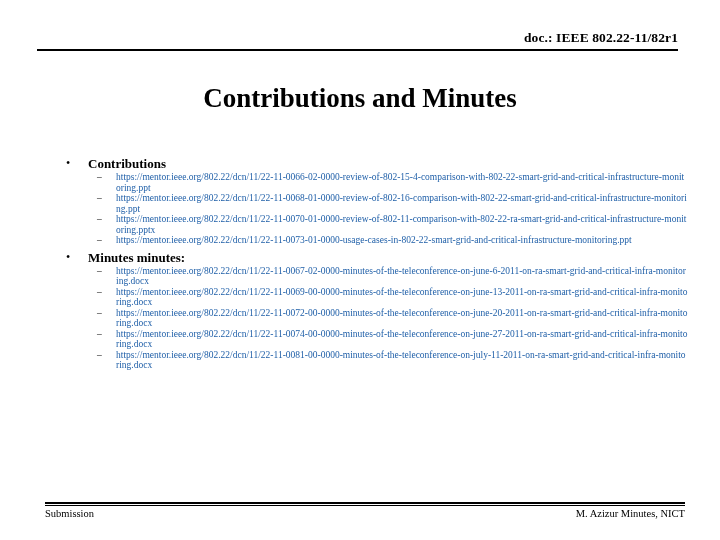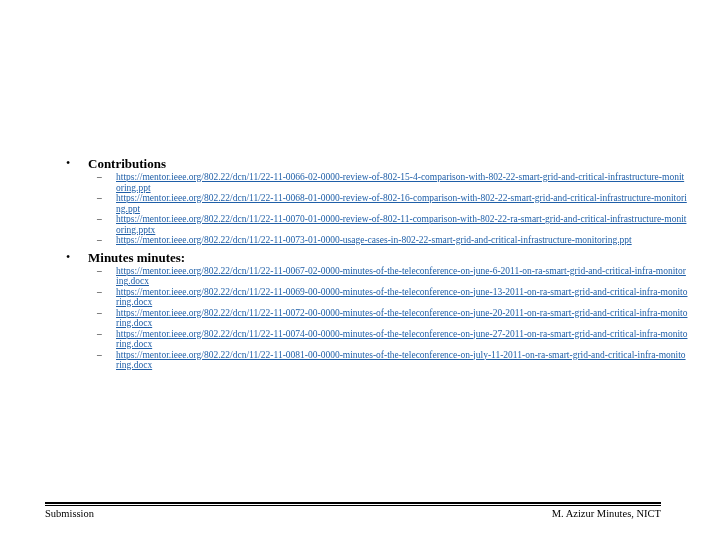--- a/index.html
+++ b/index.html
@@ -102,34 +102,33 @@
   .lvl2 .marker2 {
     position: absolute;
     left: 39px;
     top: 0;
     font-size: 9.5px;
     line-height: 10.5px;
     color: #000000;
   }
   .link {
     color: #1f5fa8;
-    text-decoration: underline;
     word-break: break-all;
     display: block;
     cursor: pointer;
   }
   .gap-after-list { height: 3px; }
 
   .section-2 { margin-top: 0px; }
 
   
   .footer {
     position: absolute;
     left: 45px;
-    right: 59px;
+    right: 35px;
     bottom: 16px;
     height: 22px;
   }
   .footer-rule-top {
     position: absolute;
     left: 0; right: 0; top: 0;
     height: 2px;
     background: #000000;
   }
   .footer-rule-bottom {
@@ -153,21 +152,26 @@
     font-size: 10.5px;
     line-height: 13px;
     white-space: nowrap;
   }
 </style>
 </head>
 <body>
 
 <div class="slide">
 
-
+  <div class="doc-header">
+    <div class="doc-header-text">doc.: IEEE 802.22-11/82r1</div>
+    <div class="doc-header-rule"></div>
+  </div>
+
+  <div class="slide-title">Contributions and Minutes</div>
 
   <div class="body-area">
 
     <div>
       <div class="lvl1">
         <span class="marker">•</span>
         <span>Contributions</span>
       </div>
       <div class="sublist">
         <div class="lvl2">

